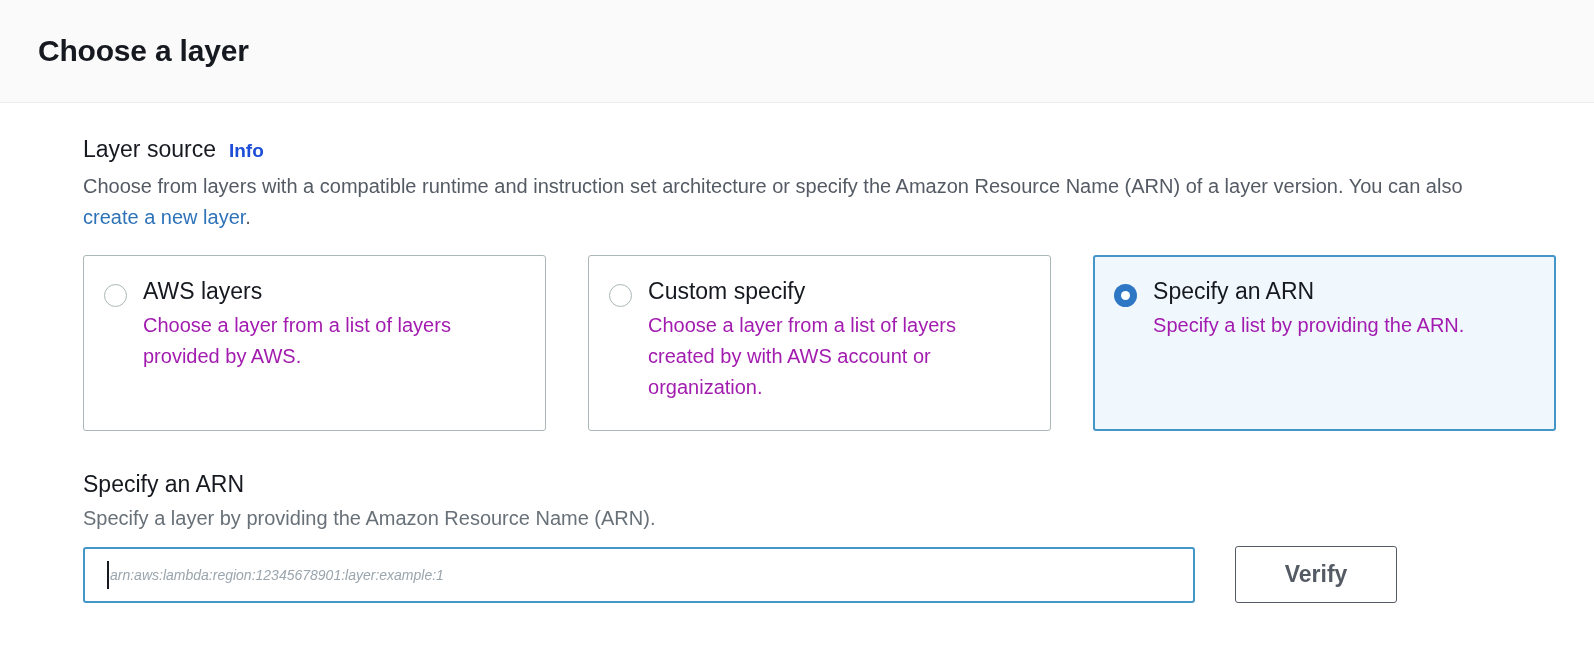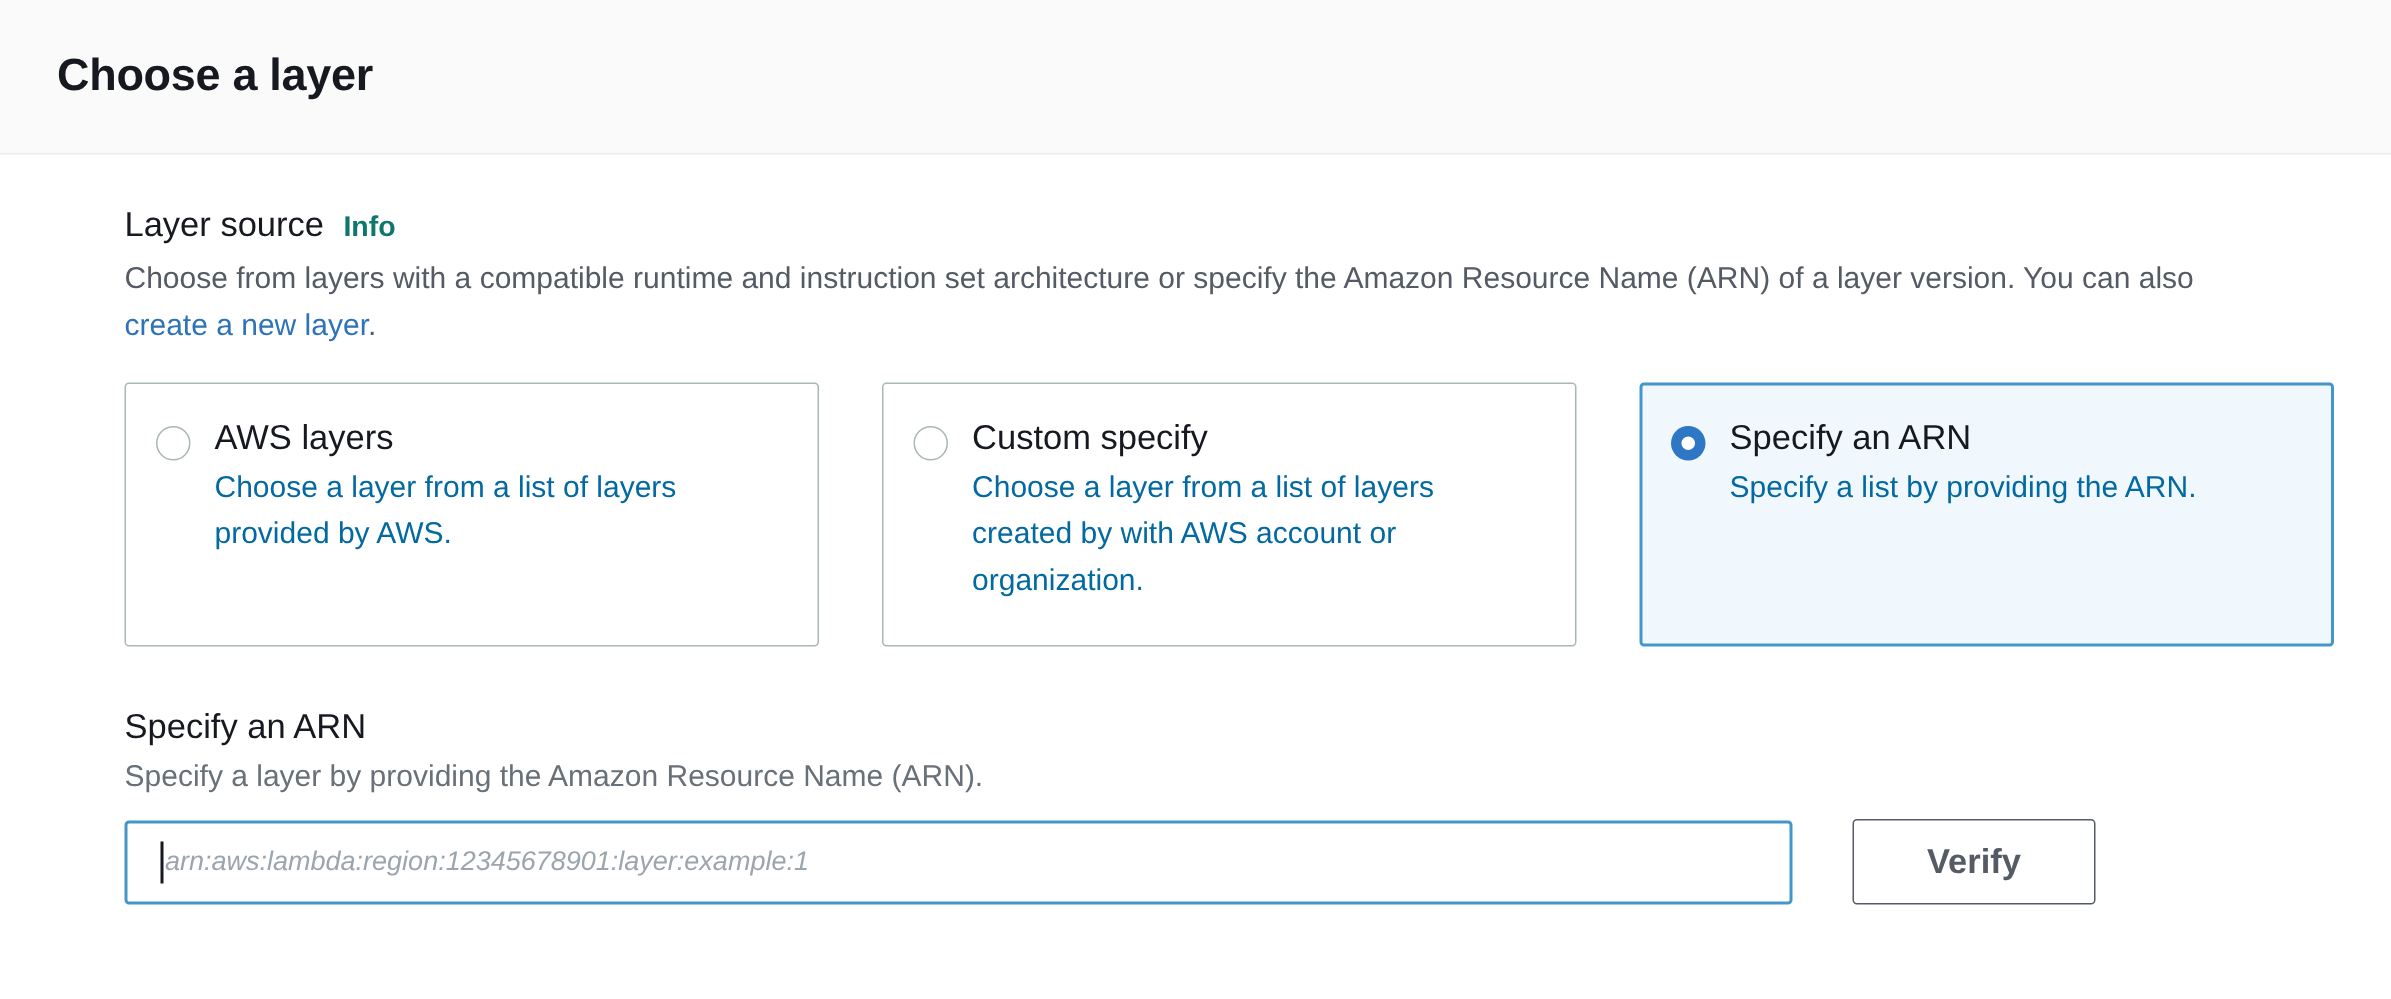--- a/index.html
+++ b/index.html
@@ -54,21 +54,21 @@
     padding-top: 33px;
   }
   .field-label {
     font-size: 23px;
     color: #16191f;
     line-height: 1.2;
   }
   .info-link {
     font-size: 19px;
     font-weight: bold;
-    color: #0f766e;
+    color: #1d4ed8;
     cursor: pointer;
     text-decoration: none;
   }
 
   .field-desc {
     margin-top: 7px;
     font-size: 20px;
     color: #545b64;
     line-height: 31px;
     max-width: 1430px;
@@ -133,21 +133,21 @@
 
   .tile-text { flex: 1 1 auto; }
   .tile-title {
     font-size: 23px;
     color: #16191f;
     line-height: 27px;
   }
   .tile-desc {
     margin-top: 5px;
     font-size: 20px;
-    color: #0369a1;
+    color: #a21caf;
     line-height: 31px;
   }
 
   
   .sub-section { margin-top: 40px; }
   .sub-label {
     font-size: 23px;
     color: #16191f;
     line-height: 1.2;
   }
@@ -182,21 +182,21 @@
     height: 28px;
     background: #16191f;
     flex: 0 0 auto;
     margin-right: 1px;
   }
   .arn-input {
     border: none;
     outline: none;
     background: transparent;
     font-family: "Liberation Sans", sans-serif;
-    font-size: 18px;
+    font-size: 14px;
     font-style: italic;
     color: #16191f;
     width: 1050px;
     height: 30px;
     padding: 0;
   }
   .arn-input::placeholder {
     color: #9aa5ad;
     font-style: italic;
     opacity: 1;

